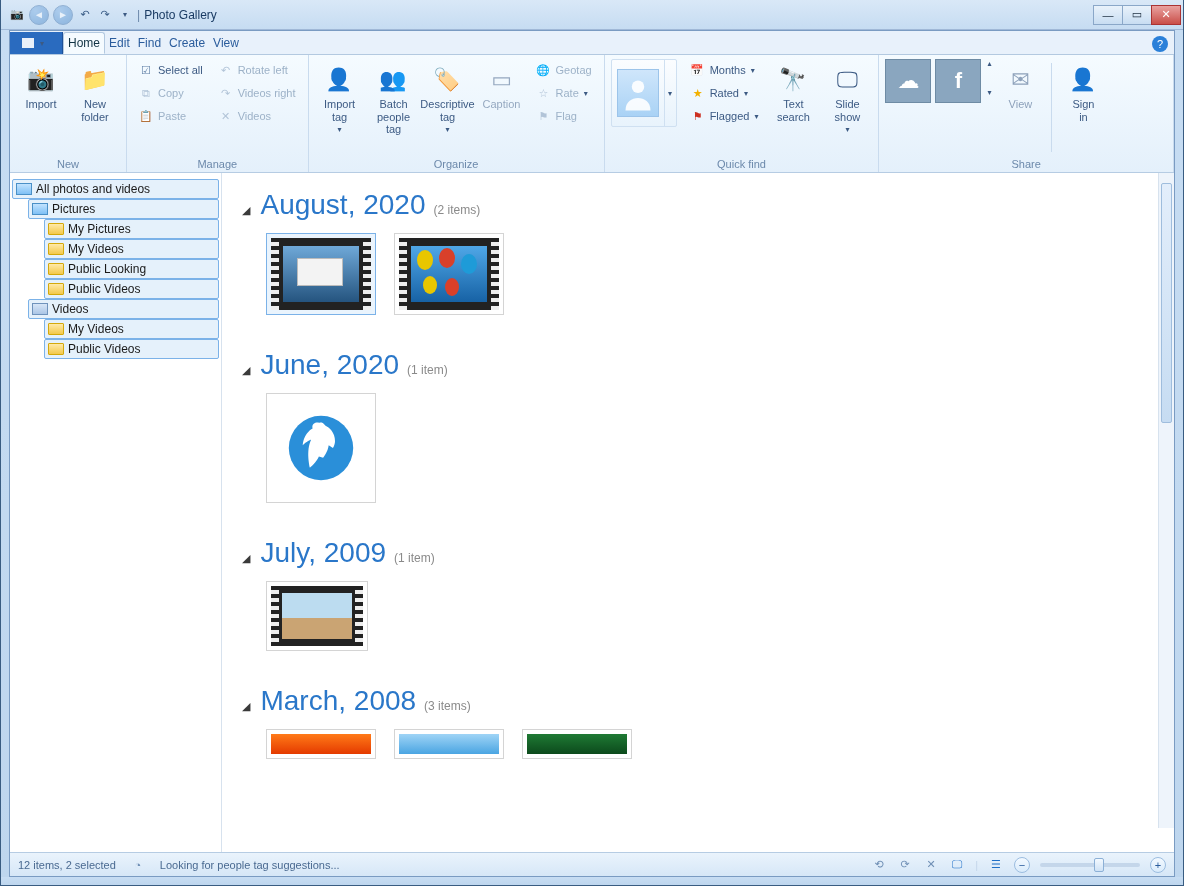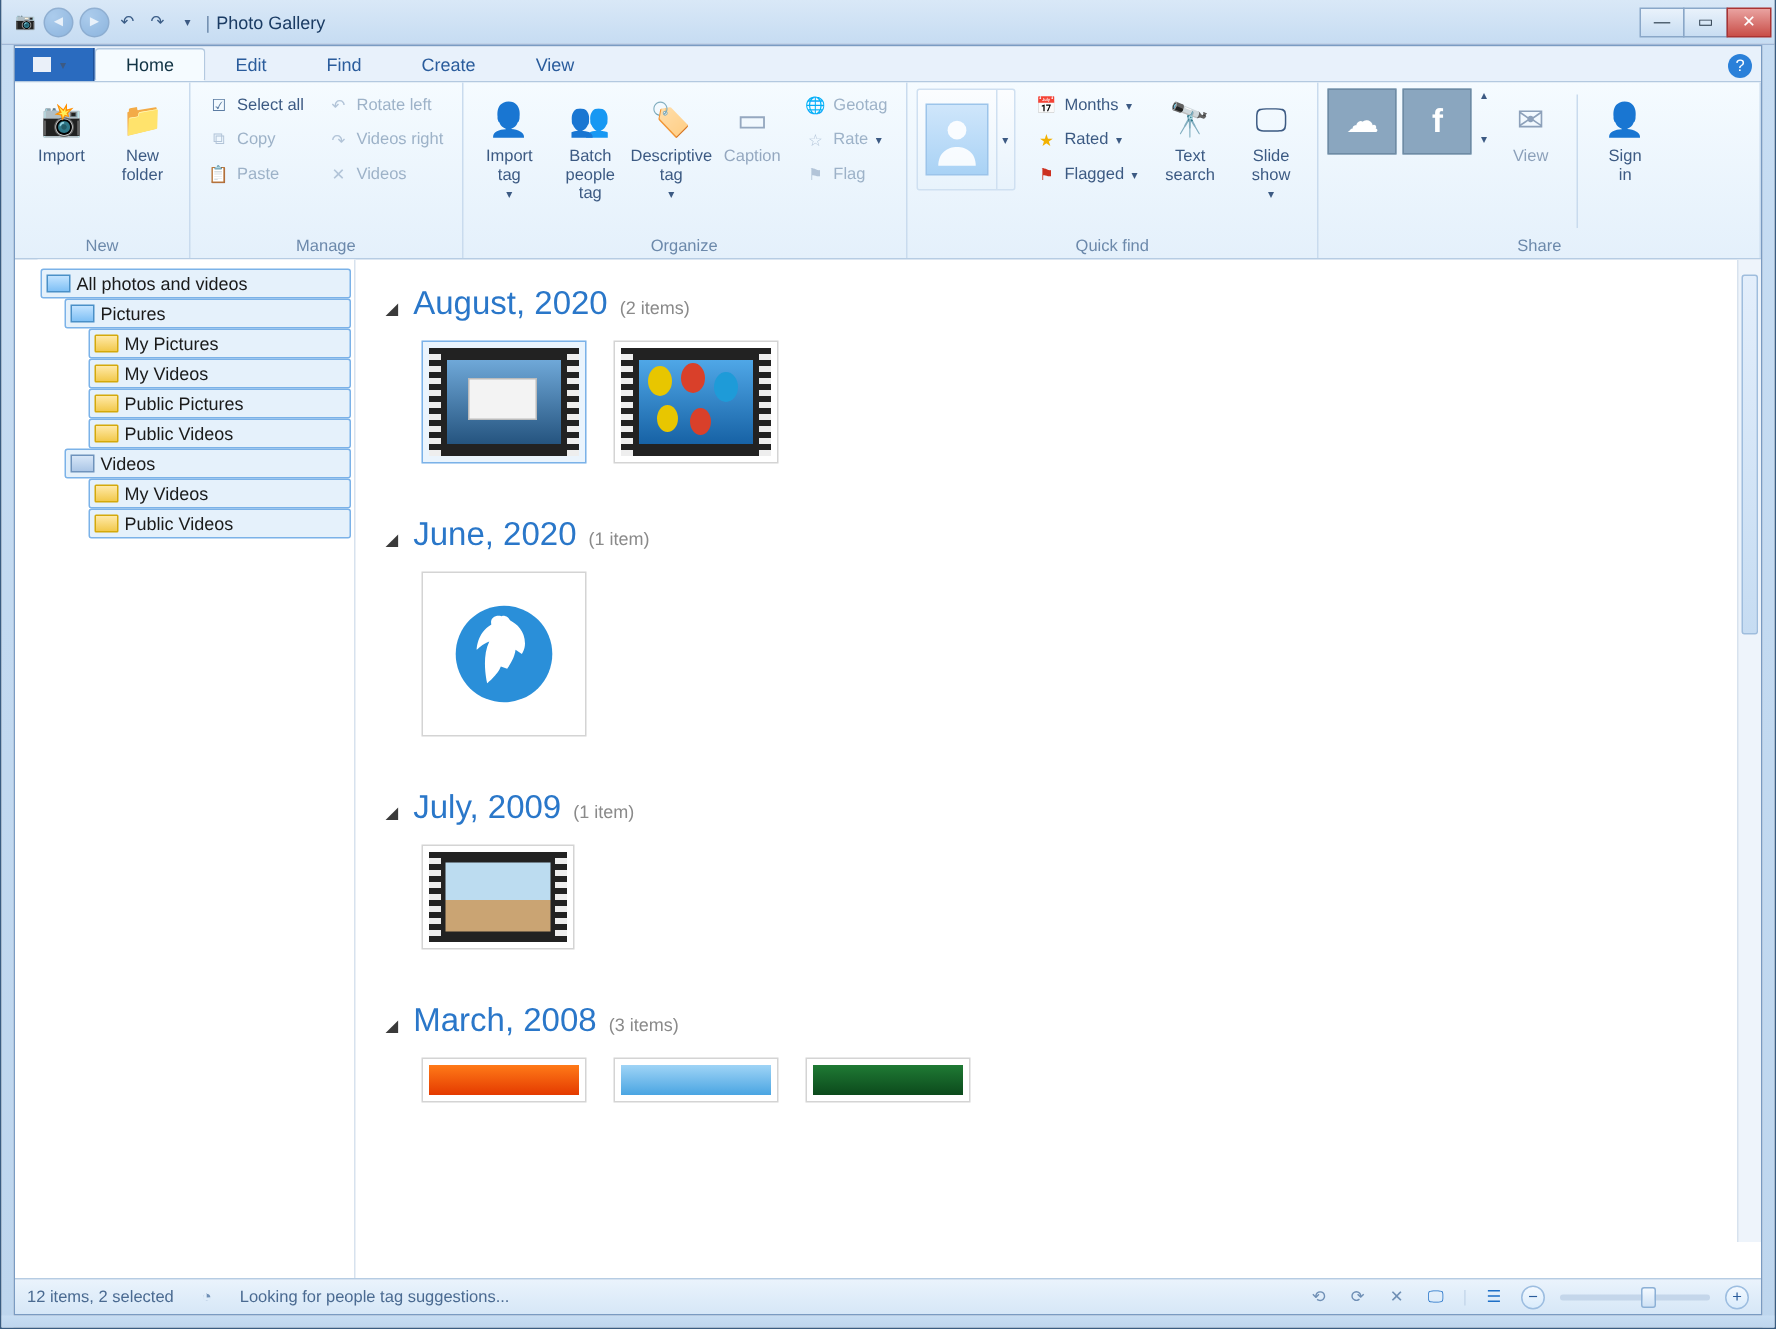--- a/index.html
+++ b/index.html
@@ -22,21 +22,21 @@
 .win-controls { display:flex; }
 .win-controls .wc { width:30px; height:20px; display:flex; align-items:center; justify-content:center; border:1px solid #8aa7c8; background: linear-gradient(#e9f2fb,#c8ddf2); margin-left:-1px; font-size:11px; color:#234; cursor:default;}
 .win-controls .wc.close { background: linear-gradient(#e9a2a0,#c94e48); color:#fff; border-color:#a33; }
 .title-sep { color:#6c89ab; }
 
 .frame-body { position:absolute; top:30px; left:8px; right:8px; bottom:8px; background:#fff; border:1px solid #7a9bc2; display:flex; flex-direction:column; }
 
 .ribbon-tabs { height:24px; background: #e8f1fb; display:flex; align-items:flex-end; font-size:12px; border-bottom:1px solid #b3c9e0; }
 .file-tab { background:#2a6bbf; color:#fff; padding:3px 18px 3px 12px; height:22px; display:flex; align-items:center; gap:6px; border-right:1px solid #1e5199; }
 .file-tab .fi { width:12px;height:10px;background:#fff;opacity:.9;}
-.tab { padding:3px 20px; color:#2a5c9c; height:22px; display:flex; align-items:center; cursor:default;}
+.tab { padding:3px 4px; color:#2a5c9c; height:22px; display:flex; align-items:center; cursor:default;}
 .tab.active { background:#f5fbff; border:1px solid #b3c9e0; border-bottom-color:#f5fbff; border-radius:3px 3px 0 0; color:#134; }
 .ribbon-tabs .spacer { flex:1; }
 .help-icon { width:16px;height:16px; border-radius:50%; background:#2a80d9; color:#fff; font-size:11px; display:flex;align-items:center;justify-content:center; margin:0 6px 2px 0; }
 
 .ribbon { height:118px; background: linear-gradient(#f5fbff,#e4f0fb); border-bottom:1px solid #b6cce3; display:flex; font-size:11px; color:#3c5a83; }
 .group { padding:4px 6px 2px; border-right:1px solid #c9dbee; display:flex; flex-direction:column; }
 .group .body { flex:1; display:flex; gap:4px; }
 .group .label { text-align:center; color:#6c89ab; font-size:11px; padding-top:2px; }
 .bigbtn { width:50px; display:flex; flex-direction:column; align-items:center; justify-content:flex-start; padding-top:4px; gap:2px; color:#3c5a83; cursor:default; border:1px solid transparent; }
 .bigbtn .ico { width:32px; height:32px; display:flex; align-items:center; justify-content:center; font-size:22px; }
@@ -48,35 +48,35 @@
 .smbtn.disabled .mi { color:#b2c4d8; }
 .sep { width:1px; background:#c9dbee; margin:4px 2px; }
 .splitbtn { border:1px solid #cfe0f1; border-radius:2px; display:flex; align-items:center; height:68px; background:linear-gradient(#fbfdff,#e8f3fc);}
 .splitbtn .main { width:52px; height:100%; display:flex;align-items:center;justify-content:center;}
 .splitbtn .dd { width:12px; height:100%; border-left:1px solid #cfe0f1; display:flex;align-items:center;justify-content:center; color:#3c5a83; font-size:8px;}
 .portrait { width:42px;height:48px; background:linear-gradient(#cfe6fb,#a9d2f5); border:1px solid #9cc4ea; display:flex;align-items:center;justify-content:center;}
 .portrait svg { width:30px; height:36px; }
 .share-tile { width:46px;height:44px; background:#8aa6bf; border:1px solid #6e8ba4; display:flex;align-items:center;justify-content:center; color:#fff; font-size:22px;}
 .dd-caret { font-size:8px; color:#3c5a83; }
 
-.content { flex:1; display:flex; min-height:0;padding-left:15px; }
+.content { flex:1; display:flex; min-height:0; }
 .sidebar { width:212px; background:#fff; border-right:1px solid #d7e2ee; overflow:auto; padding:6px 2px; font-size:12px; }
 .tree-item { display:flex; align-items:center; gap:4px; padding:1px 4px 1px; height:20px; cursor:default; color:#1a1a1a; white-space:nowrap;}
 .tree-item.sel { background:#e5f1fb; border:1px solid #7bb2e8; border-radius:2px; padding:0 3px;}
 .indent1 { margin-left:16px; }
 .indent2 { margin-left:32px; }
 .folder-ico { width:16px;height:12px;background:linear-gradient(#ffe9a8,#f2c94c); border:1px solid #d4a90b; border-radius:1px;}
 .pic-ico { width:16px;height:12px;background:linear-gradient(#c2e3ff,#7fc0f5); border:1px solid #4a90c7;}
 .vid-ico { width:16px;height:12px;background:linear-gradient(#d7e6f7,#abc6e6); border:1px solid #6f93bc;}
 
 .gallery { flex:1; overflow:auto; padding:6px 20px 10px; position:relative; }
 .month { margin-top:10px; }
 .month-head { display:flex; align-items:baseline; gap:8px; margin-bottom:8px; }
 .tw { color:#3a3a3a; font-size:11px; margin-right:2px;}
-.month-title { color:#2a77c9; font-size:22px; font-weight:400; }
+.month-title { color:#2a77c9; font-size:28px; font-weight:400; }
 .month-count { color:#8a8a8a; font-size:12px; }
 .thumbs { display:flex; gap:18px; padding:4px 0 24px 24px; flex-wrap:wrap;}
 .thumb { border:1px solid #d4d4d4; padding:4px; background:#fff; }
 .thumb.sel { border:1px solid #7bb2e8; background:#eaf4fd; }
 .film { position:relative; width:100px; height:72px; background:#222; padding:4px 10px; display:flex; align-items:center; justify-content:center;}
 .film::before,.film::after{ content:""; position:absolute; top:0; bottom:0; width:8px; background:repeating-linear-gradient(#222 0 4px,#eee 4px 8px);}
 .film::before{left:0;} .film::after{right:0;}
 .film .frame { width:76px; height:56px; background:linear-gradient(#6fa8d8,#25547f); position:relative; overflow:hidden;}
 .film .frame .note { position:absolute; top:12px; left:14px; width:46px; height:28px; background:#f3f3f3; border:1px solid #bbb;}
 .balloons .frame { background:linear-gradient(#4fa7e7,#1762a5);}
@@ -327,21 +327,21 @@
         <div class="tree-item sel indent2">
             <span class="folder-ico"></span>
             <span>My Pictures</span>
           </div>
         <div class="tree-item sel indent2">
             <span class="folder-ico"></span>
             <span>My Videos</span>
           </div>
         <div class="tree-item sel indent2">
             <span class="folder-ico"></span>
-            <span>Public Pictures</span>
+            <span>Public Looking</span>
           </div>
         <div class="tree-item sel indent2">
             <span class="folder-ico"></span>
             <span>Public Videos</span>
           </div>
         <div class="tree-item sel indent1">
             <span class="vid-ico"></span>
             <span>Videos</span>
           </div>
         <div class="tree-item sel indent2">

